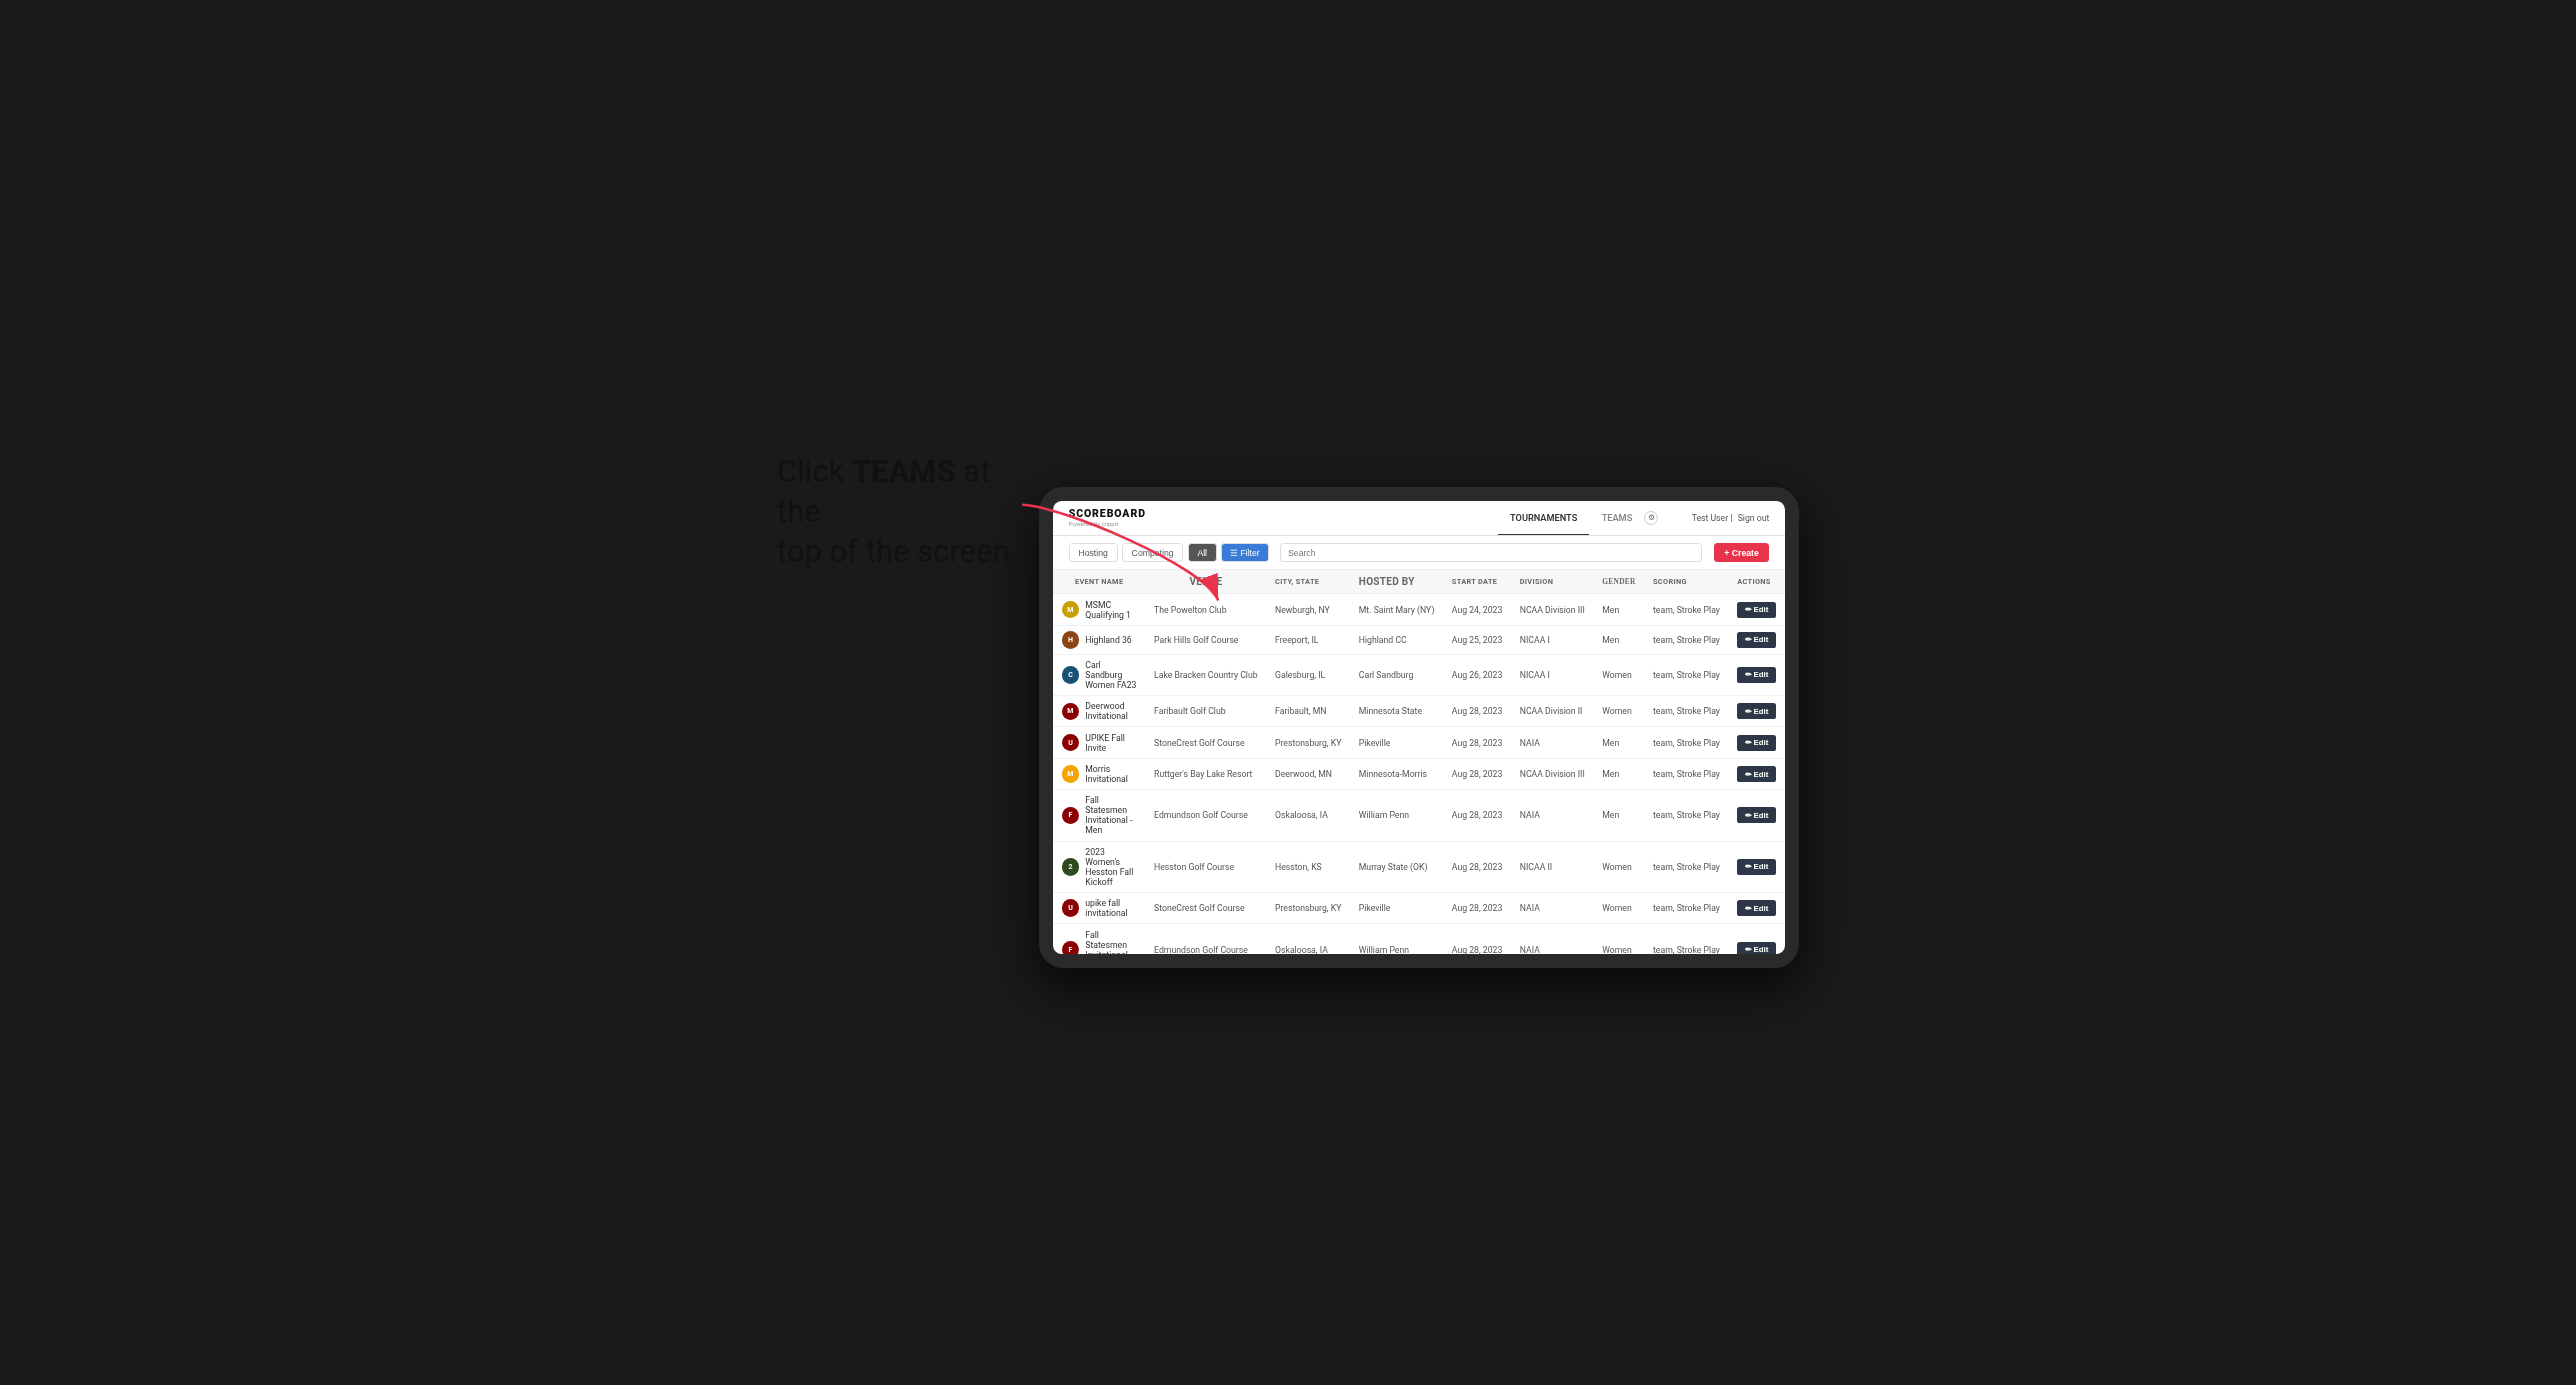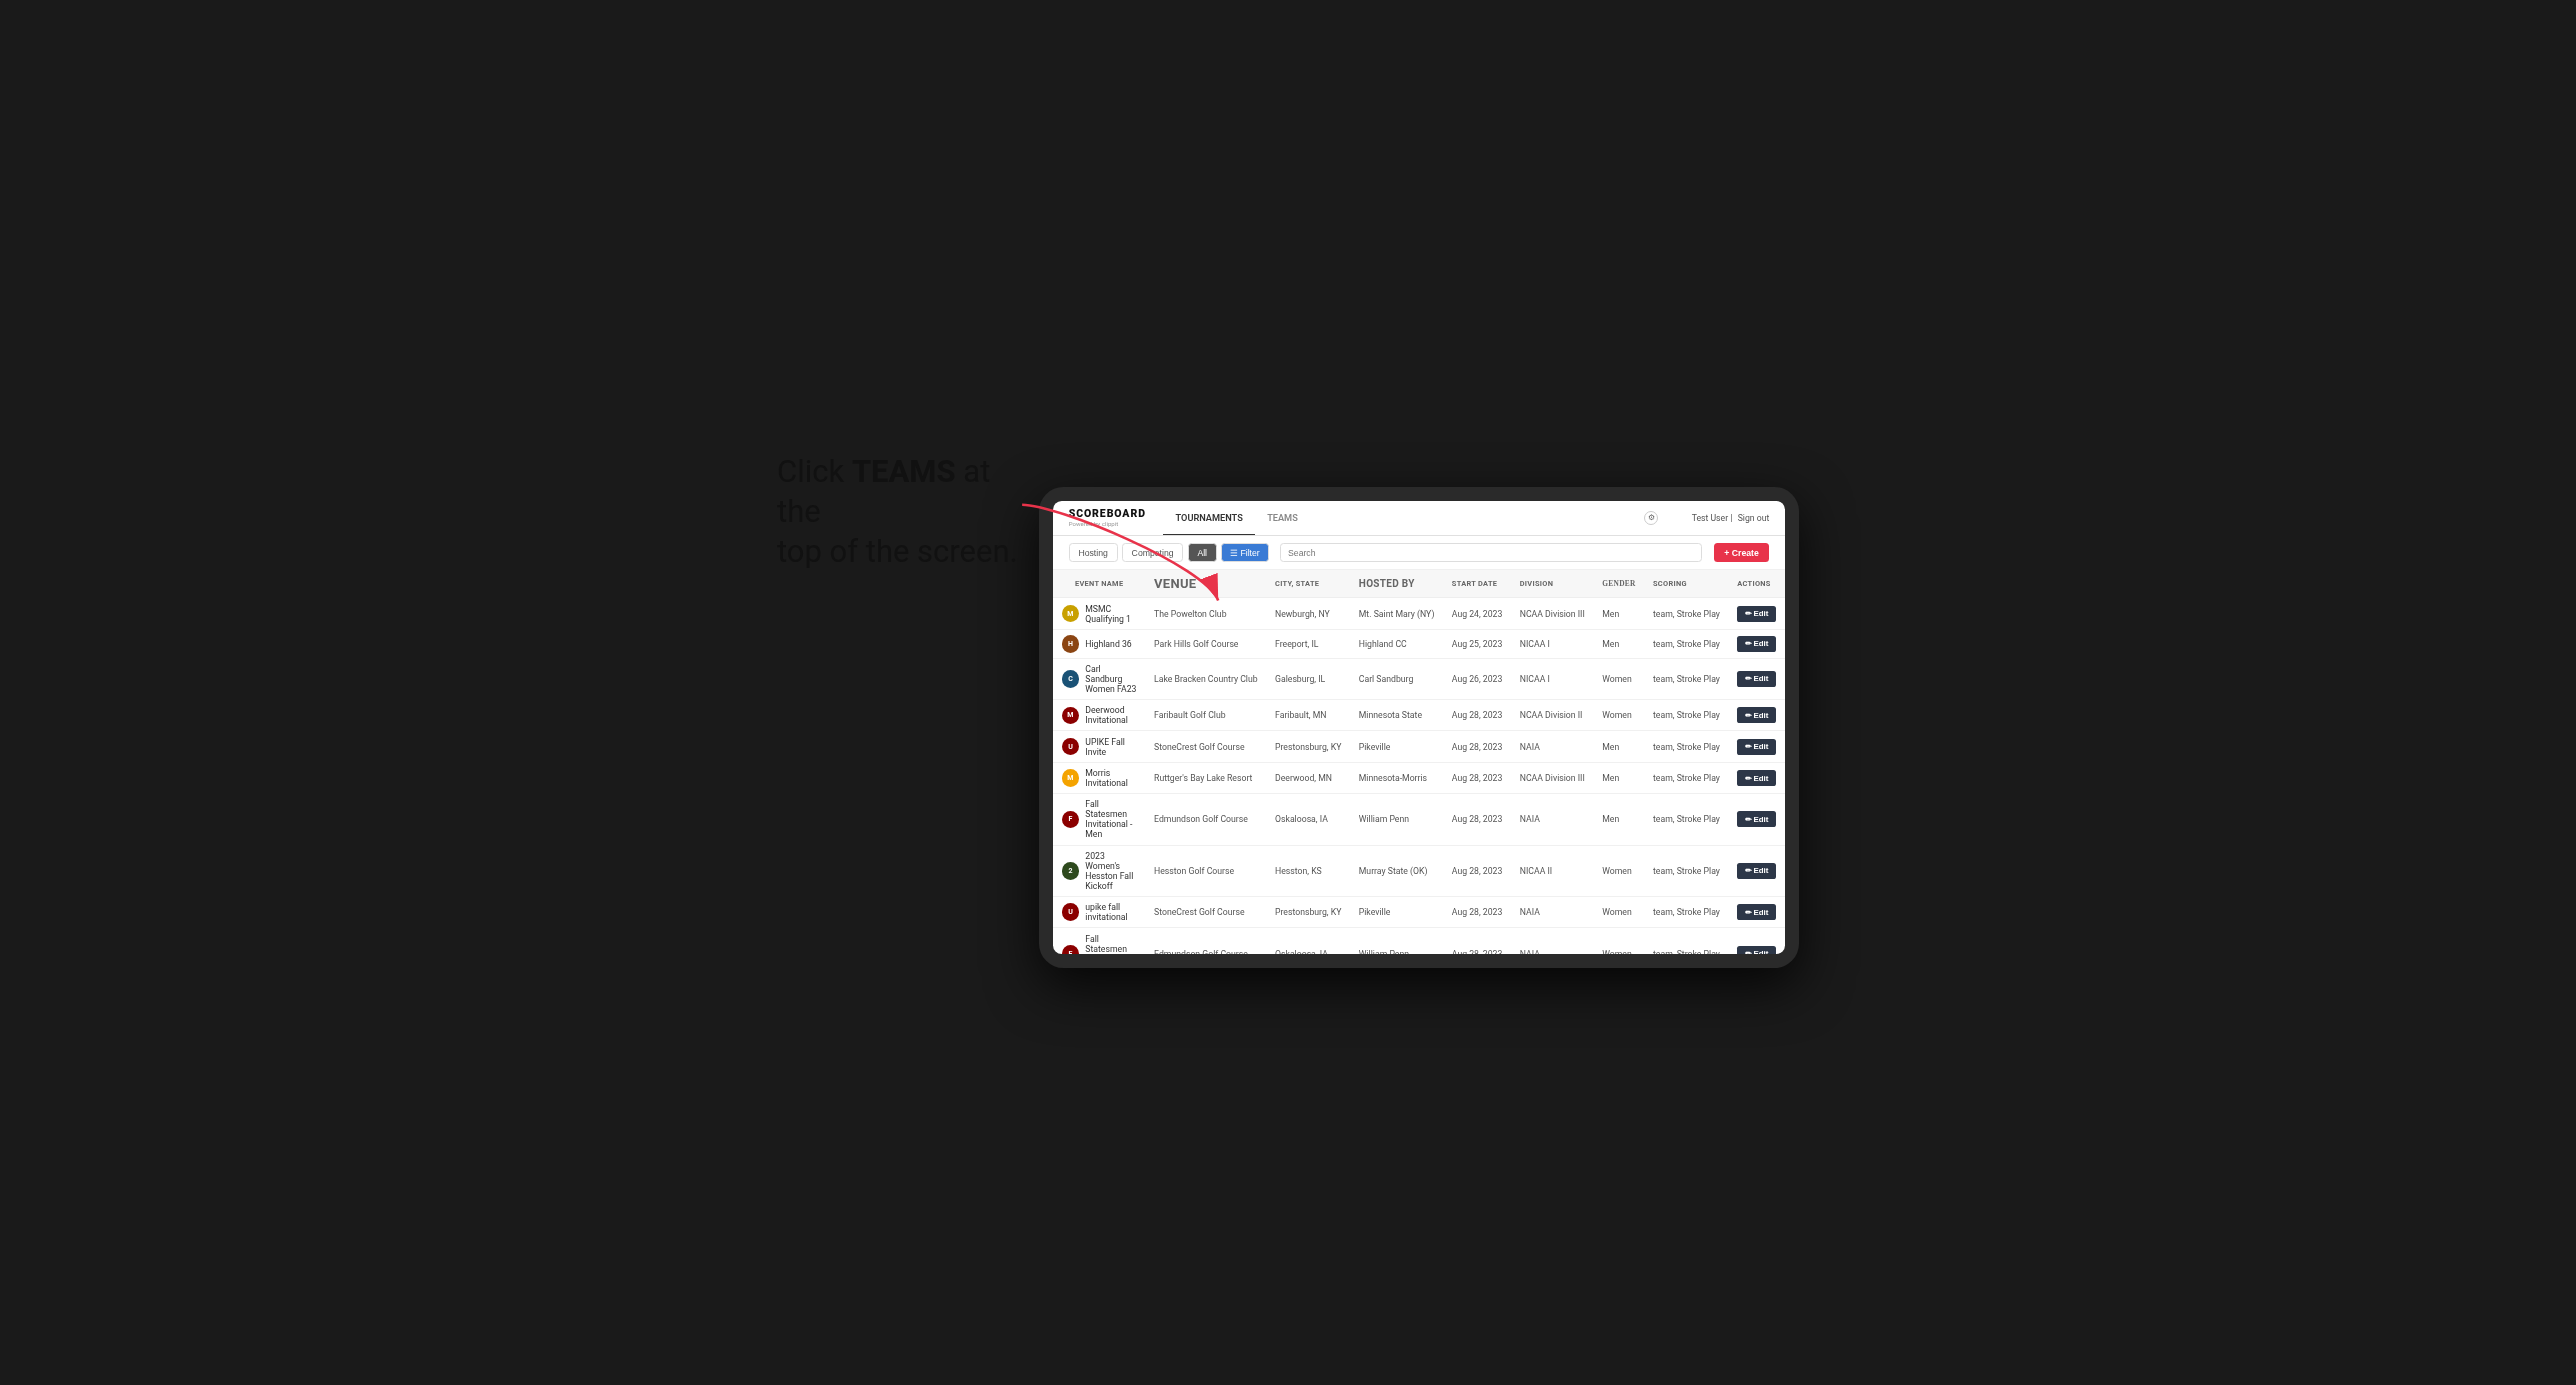--- a/index.html
+++ b/index.html
@@ -62,21 +62,21 @@
   </svg>
 
   <div style="background: #2a2a2a; border-radius: 24.5px; padding: 14px; box-shadow: 0 17.5px 52px rgba(0,0,0,0.8); width: 760px;">
     <div style="background: #fff; border-radius: 8.7px; overflow: hidden;">
 
       <div style="display:flex; align-items:center; padding: 0 15.7px; height: 35px; border-bottom: 0.9px solid #e0e0e0;">
         <div style="margin-right: 17.5px;">
           <div style="font-size: 10.5px; font-weight: 900; letter-spacing: 0.9px; color: #111; line-height: 1;">SCOREBOARD</div>
           <div style="font-size: 6.1px; color: #999;">Powered by clippit</div>
         </div>
-        <div style="display:flex; flex:1;">
+        <div style="display:flex; flex:1;justify-content:flex-end;">
           <div style="padding: 0 12.2px; height: 35px; display:flex; align-items:center; font-size: 9.2px; font-weight: 600; color: #333; border-bottom: 1.7px solid #333; cursor:pointer;">TOURNAMENTS</div>
           <div style="padding: 0 12.2px; height: 35px; display:flex; align-items:center; font-size: 9.2px; font-weight: 600; color: #888; cursor:pointer;">TEAMS</div>
         </div>
         <div style="display:flex; align-items:center; gap:5.2px;">
           <div style="width:14px; height:14px; border-radius:50%; border:0.9px solid #ccc; display:flex; align-items:center; justify-content:center; font-size:7.9px; color:#666;">⚙</div>
           <span style="font-size:8.7px; color:#555;margin-left:28px;">Test User |</span>
           <span style="font-size:8.7px; color:#555; cursor:pointer;">Sign out</span>
         </div>
       </div>
 
@@ -92,21 +92,21 @@
           <input type="text" style="width: 100%; padding: 3.5px 7px; border: 0.9px solid rgb(221, 221, 221); border-radius: 3.5px; font-size: 8.7px; color: rgb(136, 136, 136); outline: none;" placeholder="Search">
         </div>
         <button style="padding:4.4px 10.5px; background:#e8334a; color:#fff; border:none; border-radius:3.5px; font-size:8.7px; font-weight:600; cursor:pointer;">+ Create</button>
       </div>
 
       <div style="overflow: auto; max-height: 384px;">
         <table style="width:100%; border-collapse:collapse; font-size:8.7px;">
           <thead>
             <tr style="background:#f7f7f7;">
               <th style="padding:6.1px 8.7px; text-align:center; font-size:7.4px; font-weight:700; color:#666; text-transform:uppercase; letter-spacing:0.3px; border-bottom:0.9px solid #eee; white-space:nowrap;">EVENT NAME</th>
-              <th style="padding:6.1px 8.7px; text-align:left; font-size:13px; font-weight:700; color:#666; text-transform:uppercase; letter-spacing:0.3px; border-bottom:0.9px solid #eee; white-space:nowrap;">VENUE</th>
+              <th style="padding:6.1px 8.7px; text-align:center; font-size:10px; font-weight:700; color:#666; text-transform:uppercase; letter-spacing:0.3px; border-bottom:0.9px solid #eee; white-space:nowrap;">VENUE</th>
               <th style="padding:6.1px 8.7px; text-align:left; font-size:7.4px; font-weight:700; color:#666; text-transform:uppercase; letter-spacing:0.3px; border-bottom:0.9px solid #eee; white-space:nowrap;">CITY, STATE</th>
               <th style="padding:6.1px 8.7px; text-align:left; font-size:10px; font-weight:700; color:#666; text-transform:uppercase; letter-spacing:0.3px; border-bottom:0.9px solid #eee; white-space:nowrap;">HOSTED BY</th>
               <th style="padding:6.1px 8.7px; text-align:left; font-size:7.4px; font-weight:700; color:#666; text-transform:uppercase; letter-spacing:0.3px; border-bottom:0.9px solid #eee; white-space:nowrap;">START DATE</th>
               <th style="padding:6.1px 8.7px; text-align:left; font-size:7.4px; font-weight:700; color:#666; text-transform:uppercase; letter-spacing:0.3px; border-bottom:0.9px solid #eee; white-space:nowrap;">DIVISION</th>
               <th style="padding:6.1px 8.7px; text-align:left; font-size:7.4px; font-weight:700; color:#666; text-transform:uppercase; letter-spacing:0.3px; border-bottom:0.9px solid #eee; white-space:nowrap;font-family:Liberation Serif, serif;">GENDER</th>
               <th style="padding:6.1px 8.7px; text-align:left; font-size:7.4px; font-weight:700; color:#666; text-transform:uppercase; letter-spacing:0.3px; border-bottom:0.9px solid #eee; white-space:nowrap;">SCORING</th>
               <th style="padding:6.1px 8.7px; text-align:left; font-size:7.4px; font-weight:700; color:#666; text-transform:uppercase; letter-spacing:0.3px; border-bottom:0.9px solid #eee; white-space:nowrap;margin-top:32px;">ACTIONS</th>
             </tr>
           </thead>
           <tbody id="table-body">

